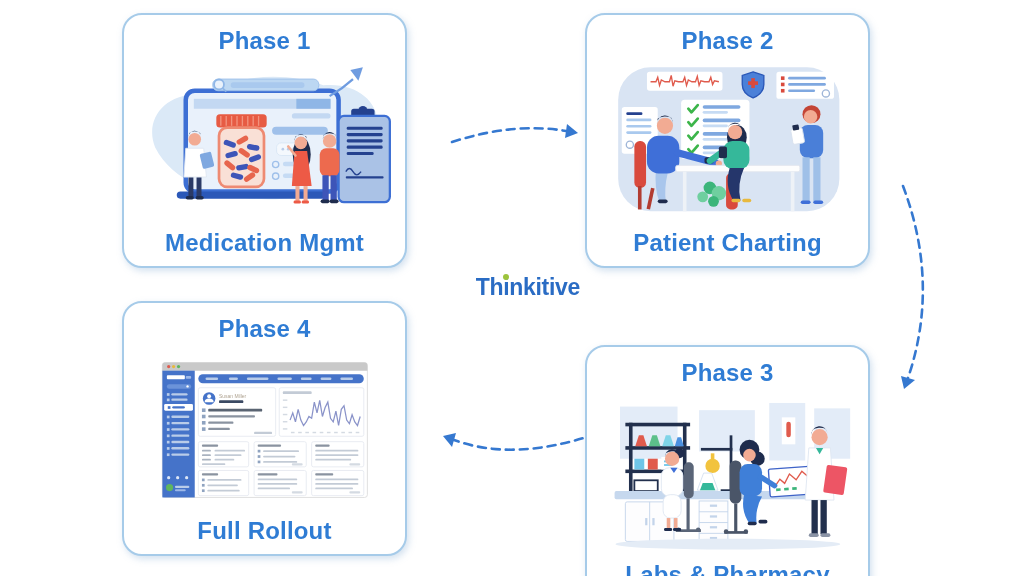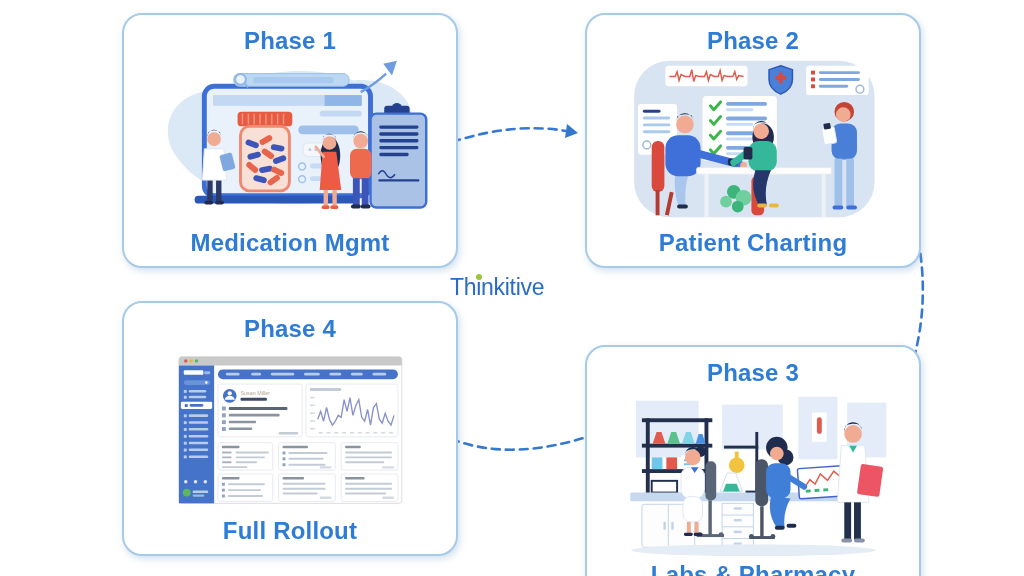--- a/index.html
+++ b/index.html
@@ -1,31 +1,31 @@
 <!DOCTYPE html>
 <html><head>
 <meta charset="utf-8">
 <style>
   html,body{margin:0;padding:0;background:#ffffff;}
   .canvas{position:relative;width:1024px;height:576px;overflow:hidden;background:#fff;
           font-family:"Liberation Sans",sans-serif;}
   .arrows{position:absolute;left:0;top:0;width:1024px;height:576px;pointer-events:none;}
-  .card{position:absolute;width:336px;height:255px;background:#fff;
+  .card{position:absolute;width:285px;height:255px;background:#fff;
         border:2px solid #a6cbe9;border-radius:20px;
         box-shadow:2px 3px 7px rgba(130,170,210,.35);
         display:flex;flex-direction:column;align-items:center;box-sizing:border-box;}
   .card1{left:122px;top:13px;}
   .card2{left:585px;top:13px;}
   .card3{left:585px;top:301px;margin-top:44px;}
   .card4{left:122px;top:301px;}
   .card-title{margin-top:12px;font-size:24px;font-weight:700;color:#2f7cd4;letter-spacing:.2px;}
   .illus{flex:1;width:96%;min-height:0;}
   .card-caption{margin-bottom:9px;font-size:24px;font-weight:700;color:#2f7cd4;letter-spacing:.2px;text-align:center;}
-  .logo{position:absolute;left:450px;top:274px;width:130px;text-align:left;
-        font-size:23px;font-weight:400;color:#2a6cc4;letter-spacing:-.3px;}
+  .logo{position:absolute;left:450px;top:274px;width:130px;text-align:right;
+        font-size:23px;font-weight:700;color:#2a6cc4;letter-spacing:-.3px;}
   .logo-i{position:relative;display:inline-block;}
   .logo-dot{position:absolute;top:0px;left:-0.5px;width:6px;height:6px;border-radius:50%;background:#9dc43c;}
 </style>
 </head>
 <body>
 
 <div class="canvas">
 
   <svg class="arrows" viewBox="0 0 1024 576">
     <g>

